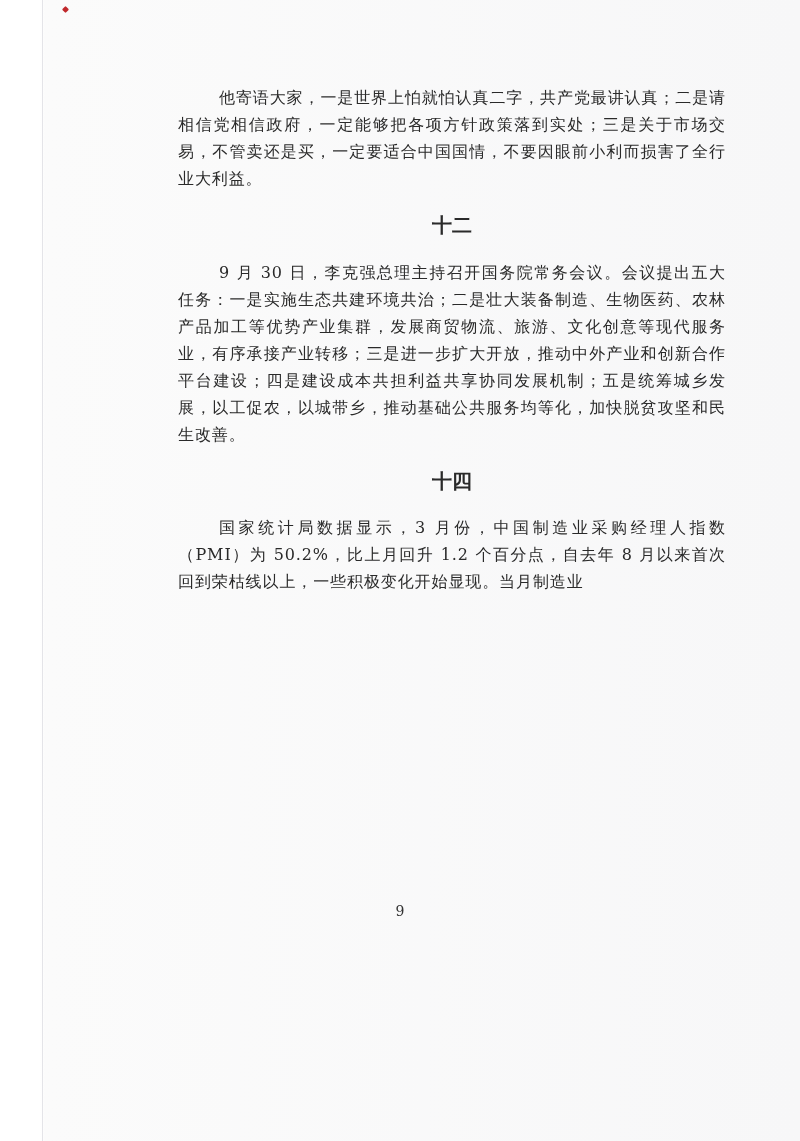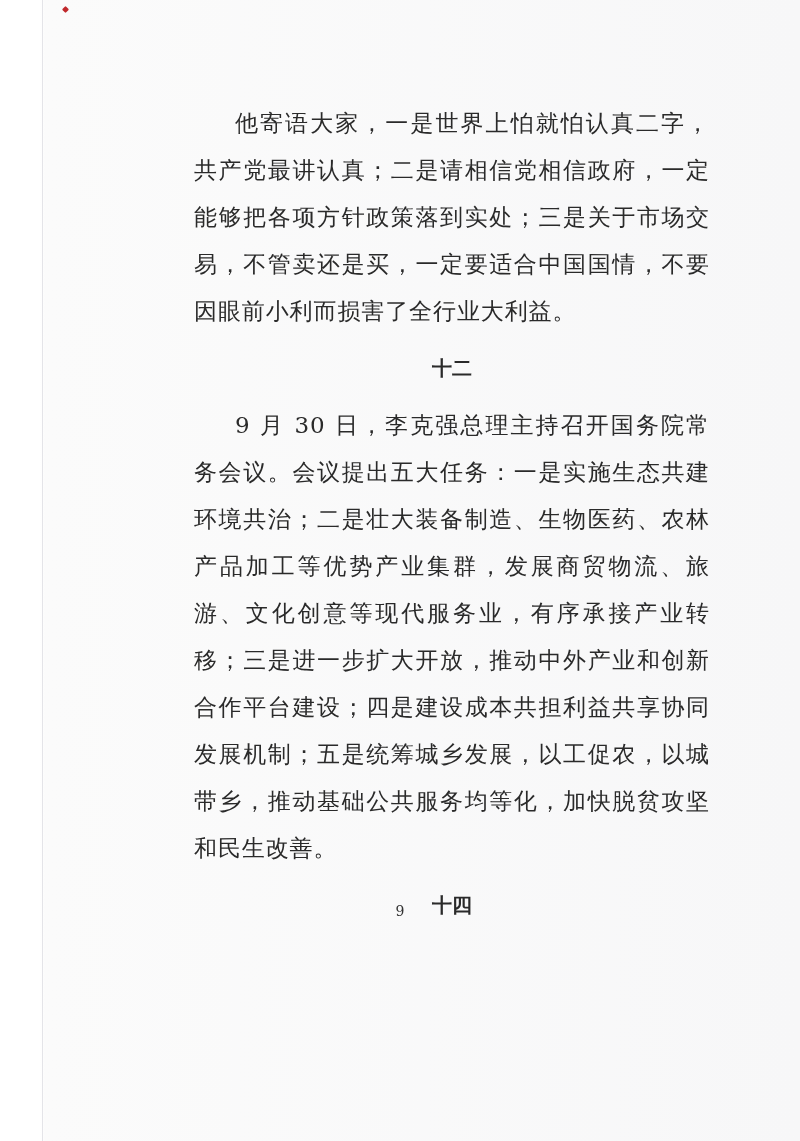--- a/index.html
+++ b/index.html
@@ -18,25 +18,25 @@
     background: #e4e4e8;
   }
   .red-mark {
     position: absolute; left: 63px; top: 7px; width: 5px; height: 5px;
     background: #c0282c; border-radius: 1px; transform: rotate(45deg);
   }
   .content {
     position: absolute; left: 178px; top: 84px; width: 548px;
   }
   .para {
-    margin: 16px; font-size: 23px; line-height: 47px; letter-spacing: 0.9px;
+    margin: 0; font-size: 16px; line-height: 27px; letter-spacing: 0.9px;
     text-align: justify; text-indent: 41px;
   }
   .heading {
-    margin: 1px; font-size: 20px; line-height: 34.5px; text-align: center;
+    margin: 16px; font-size: 20px; line-height: 34.5px; text-align: center;
   }
   .page-num {
     position: absolute; left: 0; width: 800px; top: 903px;
     text-align: center; font-size: 14px; color: #333;
   }
 </style>
 </head>
 <body>
 
 <div class="page-shade"></div>
@@ -44,15 +44,16 @@
 <div class="red-mark"></div>
 
 <div class="content">
   <p class="para">他寄语大家，一是世界上怕就怕认真二字，共产党最讲认真；二是请相信党相信政府，一定能够把各项方针政策落到实处；三是关于市场交易，不管卖还是买，一定要适合中国国情，不要因眼前小利而损害了全行业大利益。</p>
 
   <h2 class="heading">十二</h2>
 
   <p class="para">9 月 30 日，李克强总理主持召开国务院常务会议。会议提出五大任务：一是实施生态共建环境共治；二是壮大装备制造、生物医药、农林产品加工等优势产业集群，发展商贸物流、旅游、文化创意等现代服务业，有序承接产业转移；三是进一步扩大开放，推动中外产业和创新合作平台建设；四是建设成本共担利益共享协同发展机制；五是统筹城乡发展，以工促农，以城带乡，推动基础公共服务均等化，加快脱贫攻坚和民生改善。</p>
 
   <h2 class="heading">十四</h2>
+  <p class="para">国家统计局数据显示，3 月份，中国制造业采购经理人指数（PMI）为 50.2%，比上月回升 1.2 个百分点，自去年 8 月以来首次回到荣枯线以上，一些积极变化开始显现。当月制造业</p>
 </div>
 
 <div class="page-num">9</div>
 
 </body></html>

